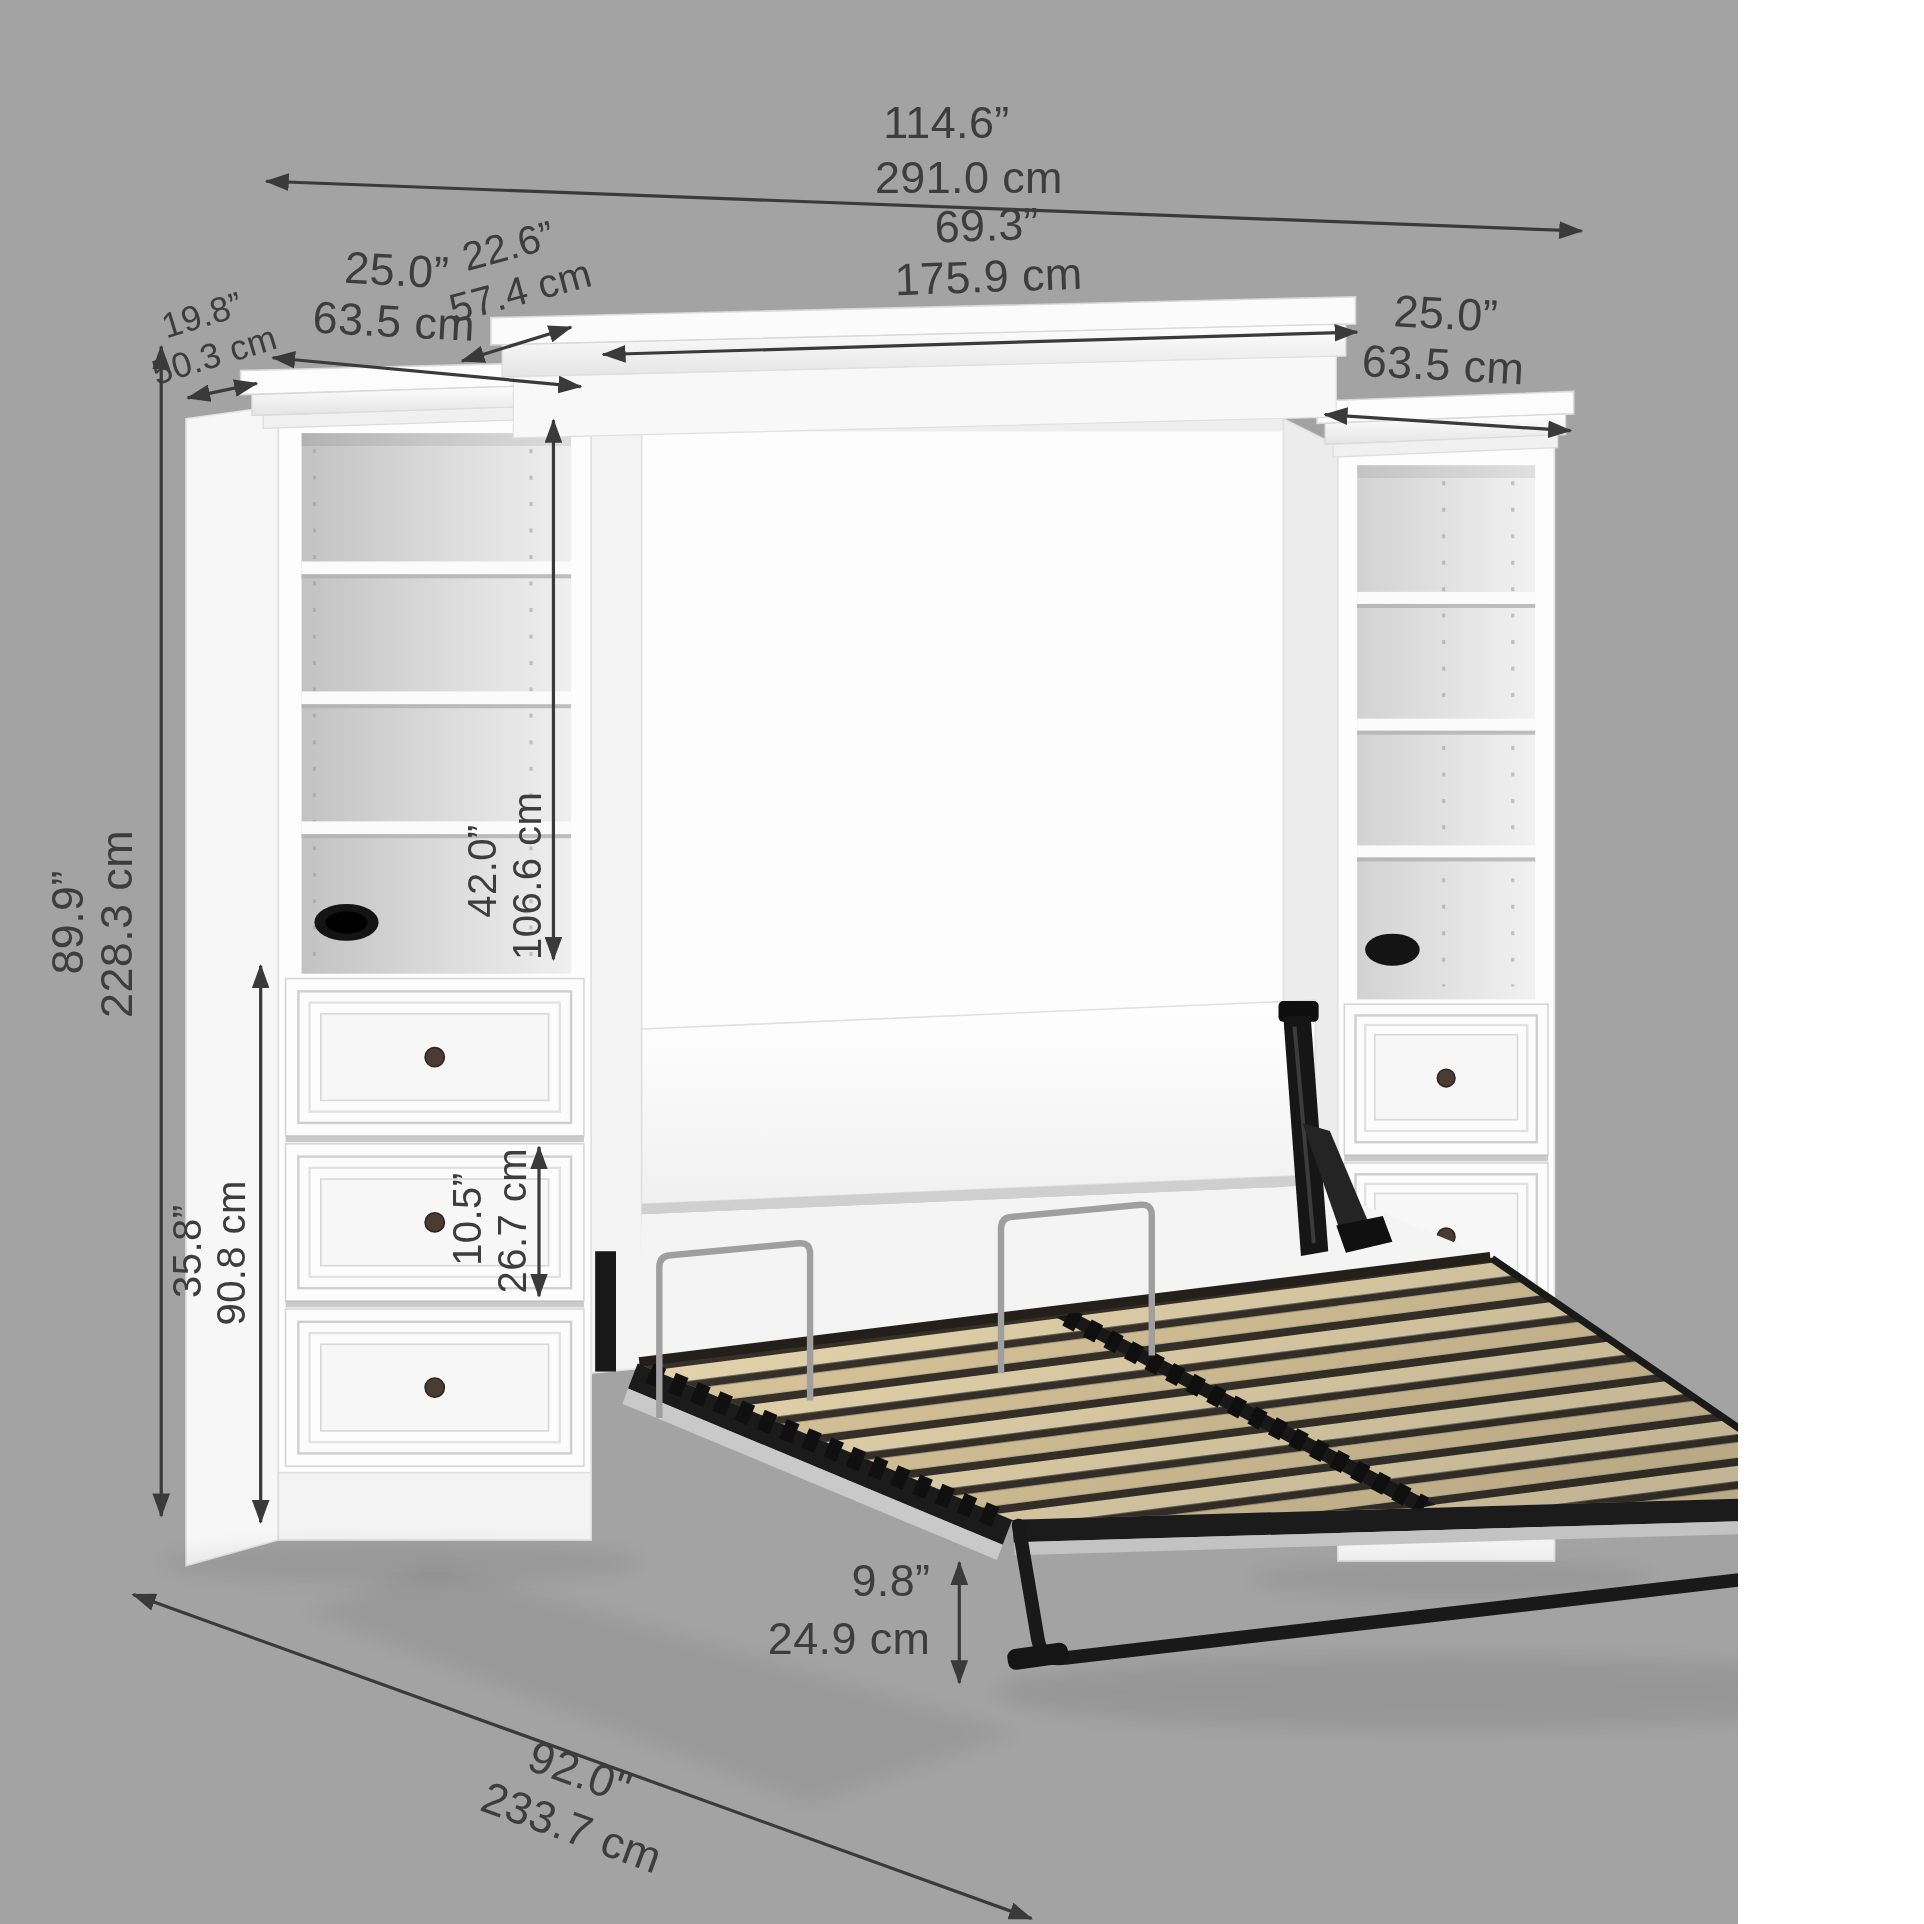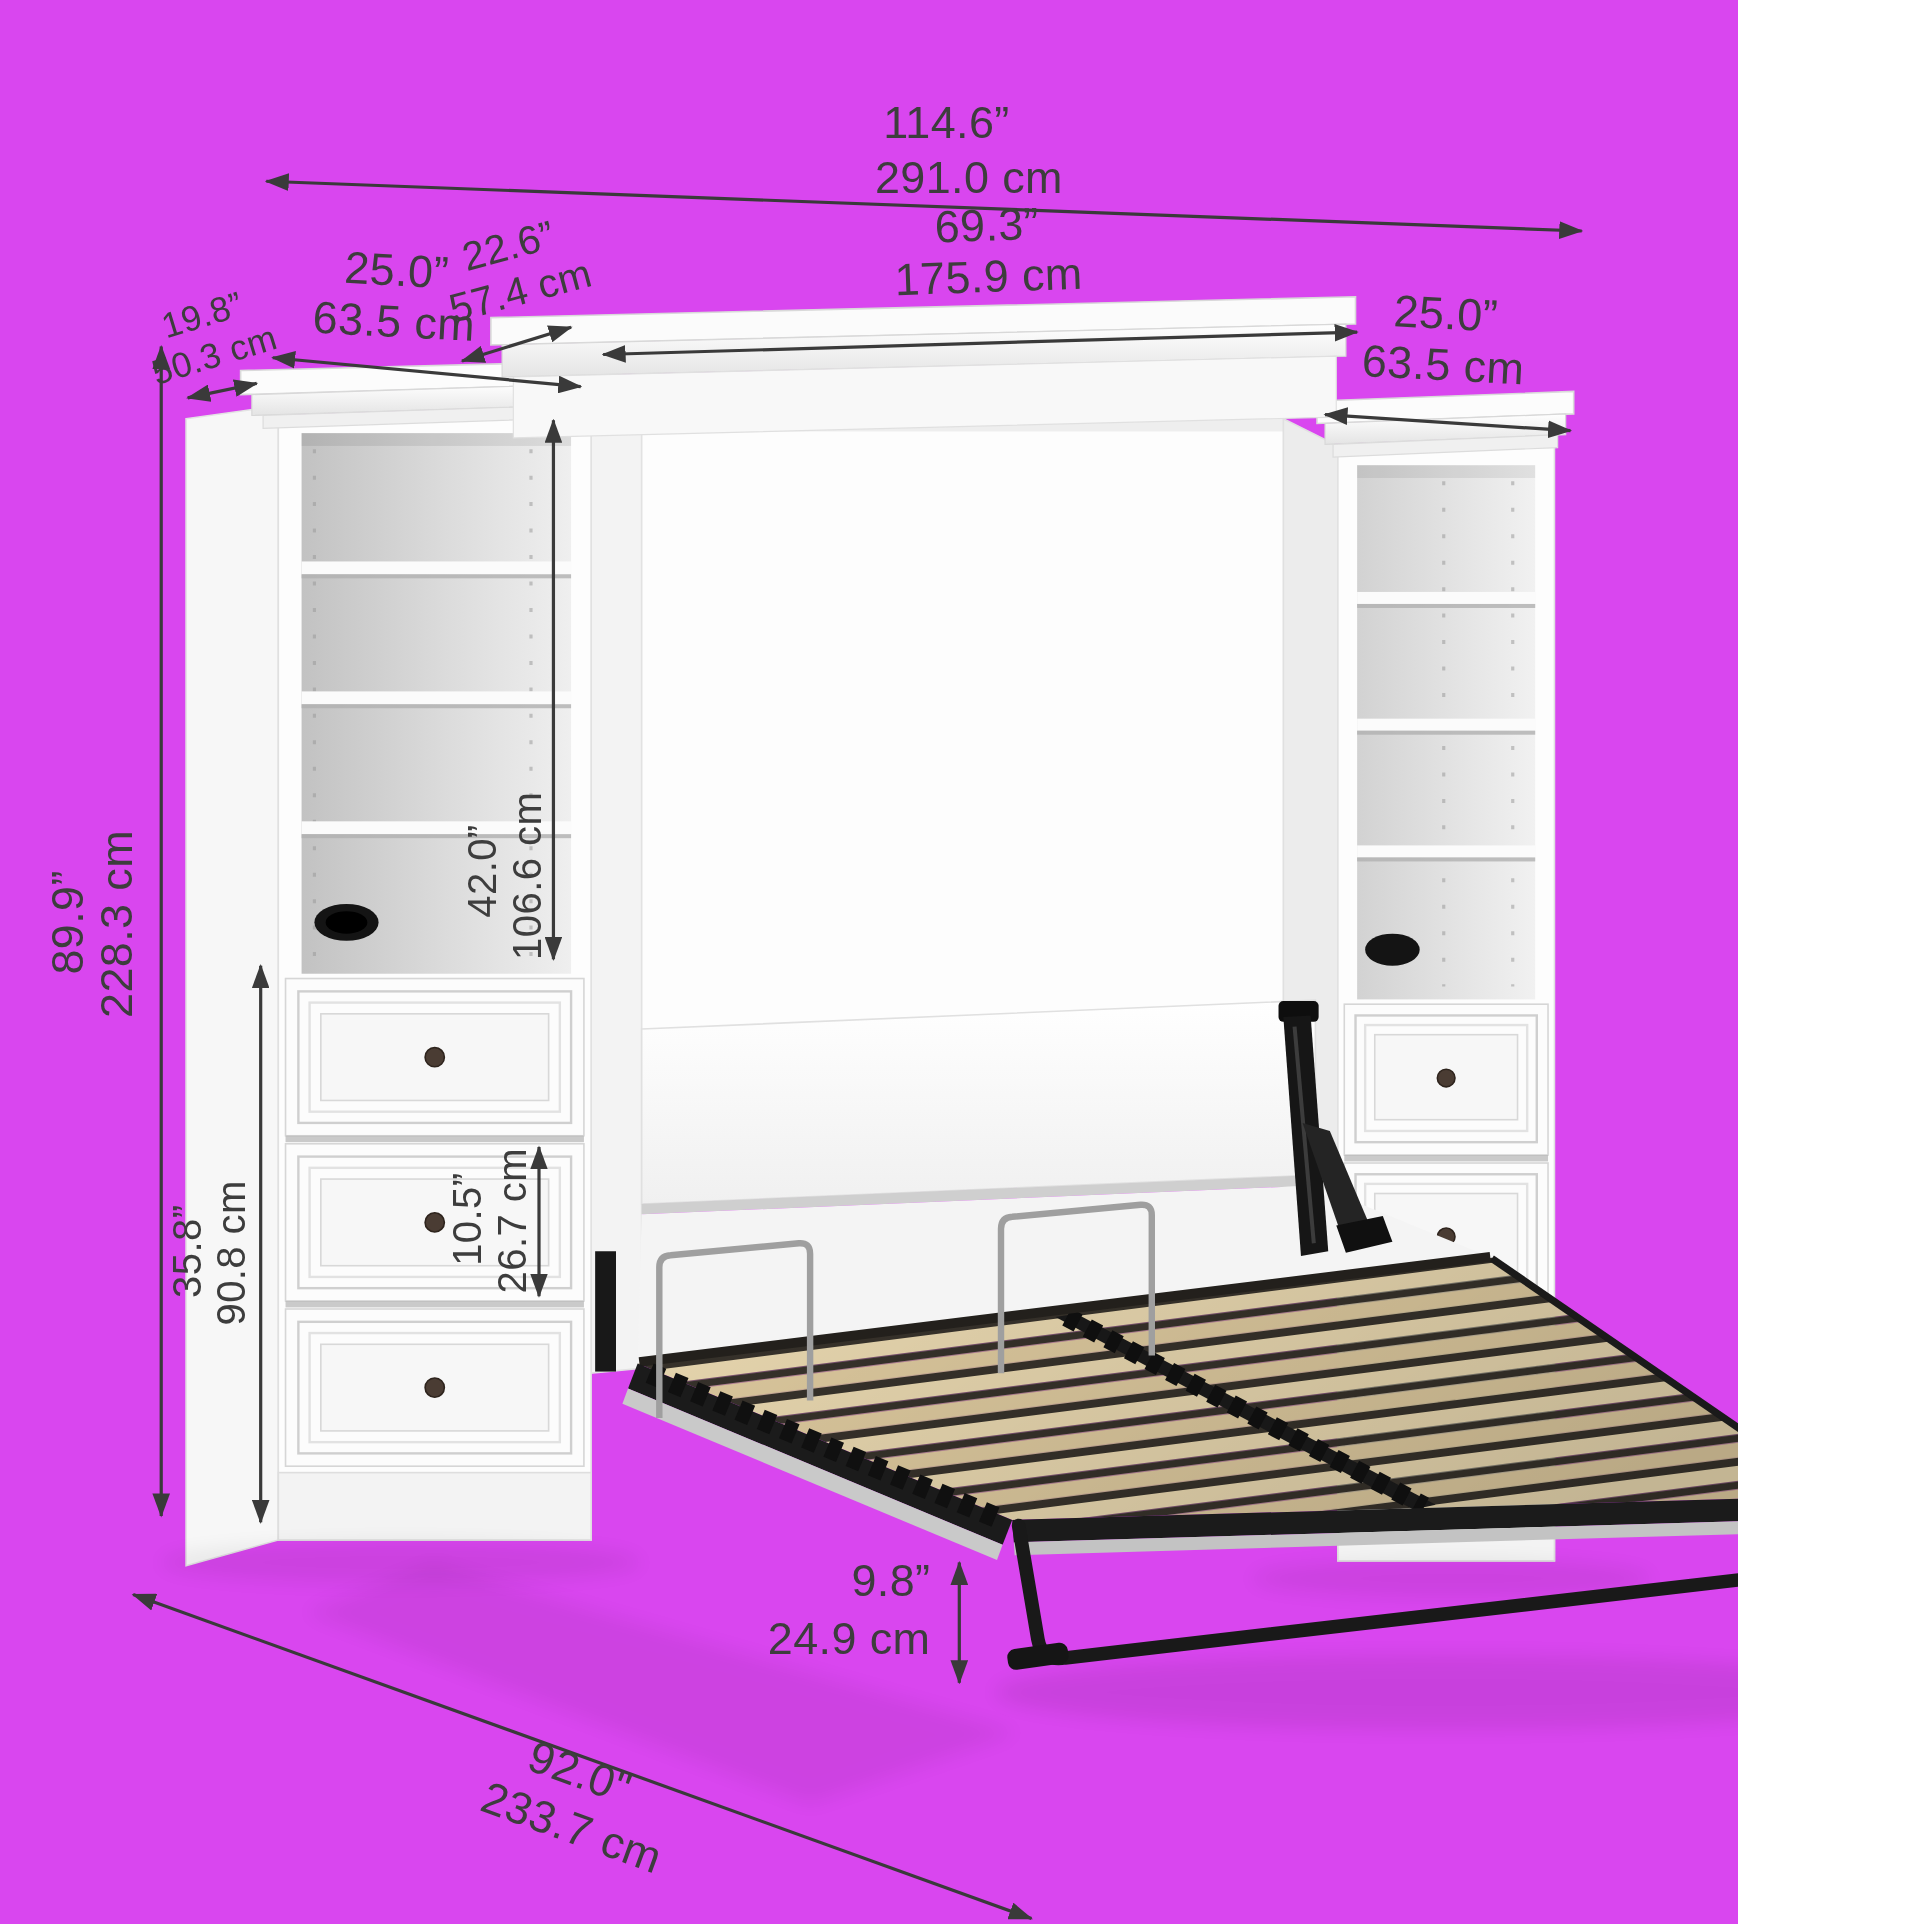--- a/index.html
+++ b/index.html
@@ -1,16 +1,16 @@
 <!DOCTYPE html>
 <html style="font-size:13px"><head>
 <meta charset="utf-8">
 <style>
   html,body{margin:0;padding:0;background:#ffffff;}
-  .stage{position:relative;width:1738px;height:1925px;background:#d946ef;overflow:hidden;}
+  .stage{position:relative;width:1738px;height:1925px;background:#a3a3a3;overflow:hidden;}
   svg{display:block;}
   text{font-family:"Liberation Sans","DejaVu Sans",sans-serif;fill:#3d3d3d;}
   .dim{font-size:56px;letter-spacing:.5px;}
   .dim-sm{font-size:50px;letter-spacing:.5px;}
   .dim-xs{font-size:44px;letter-spacing:.5px;}
   .dline{stroke:#3a3a3a;stroke-width:4;fill:none;}
 </style>
 </head>
 <body>
 

